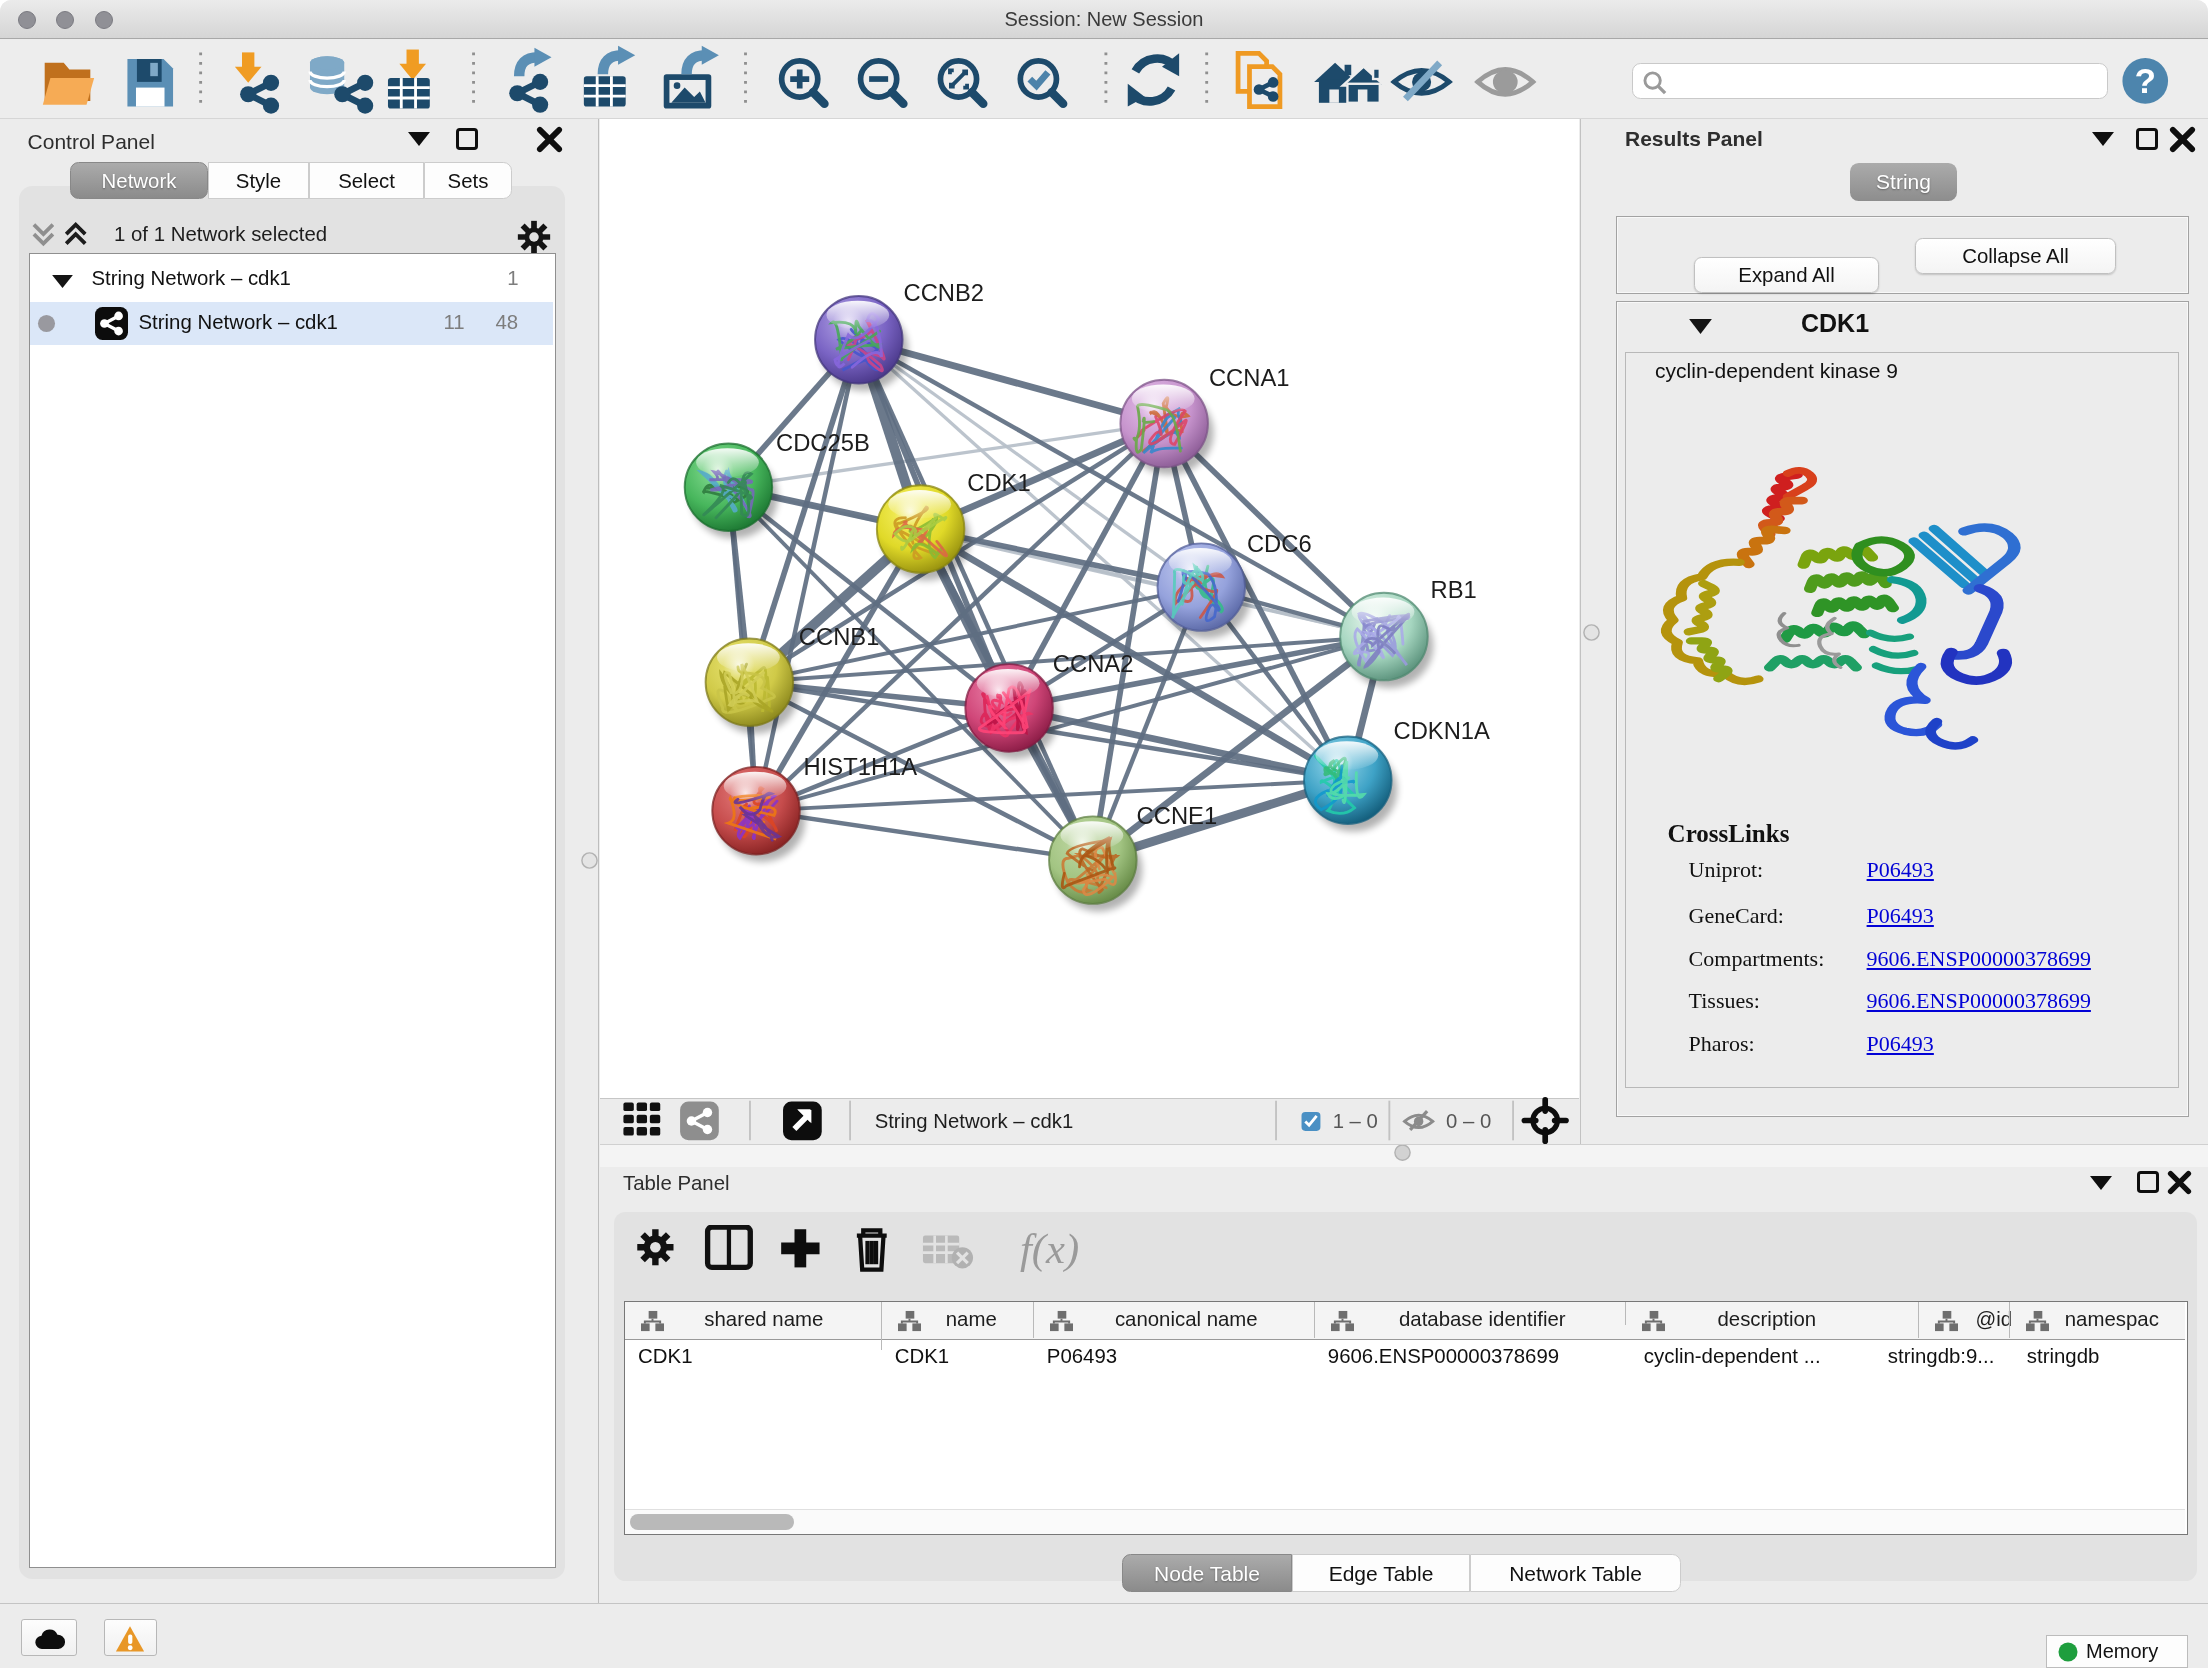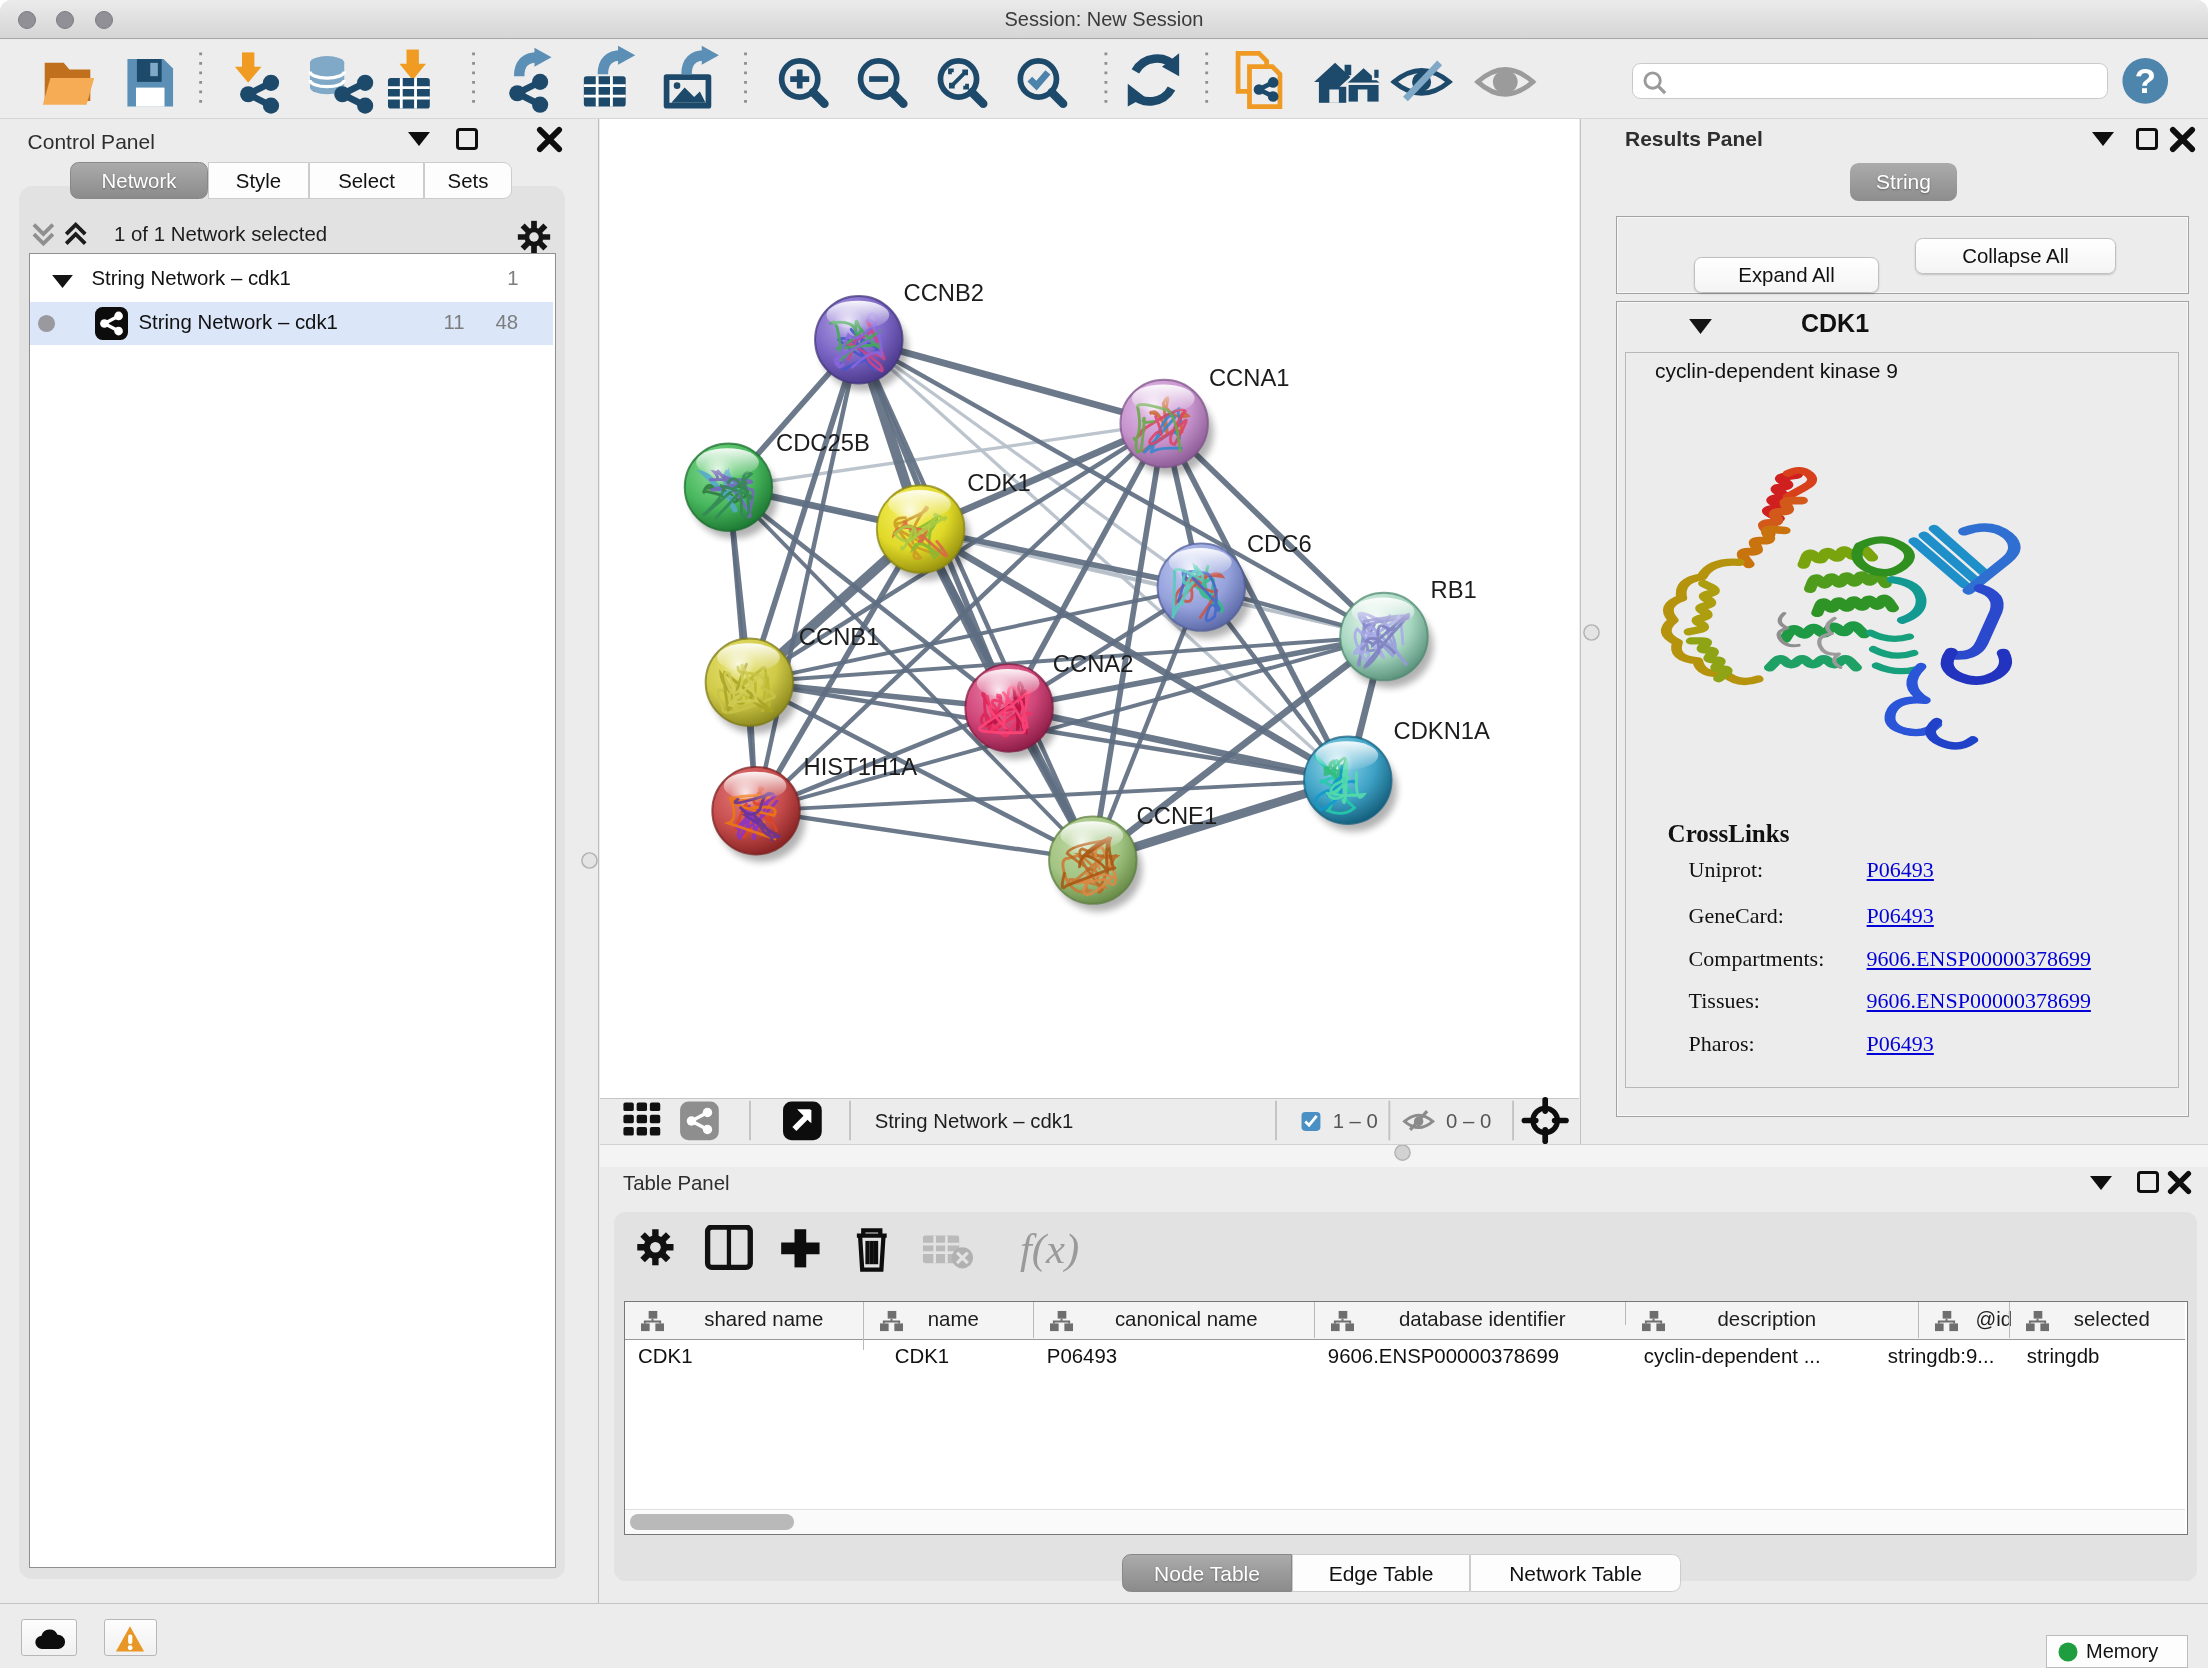--- a/index.html
+++ b/index.html
@@ -705,21 +705,21 @@
               <svg style="position:absolute; left:15px; top:7.6px;" width="25" height="23" viewBox="0 0 26 24">
                 <g fill="#6e6e6e">
                   <rect x="9" y="1" width="9" height="8"></rect>
                   <rect x="1" y="14" width="9" height="8"></rect>
                   <rect x="16" y="14" width="9" height="8"></rect>
                 </g>
                 <path d="M13,9 L13,12 M5,14 L5,12 L21,12 L21,14" stroke="#6e6e6e" stroke-width="2" fill="none"></path>
               </svg>
               <div style="position:absolute; left:25px; right:0; top:5.7px; text-align:center; font-size:20.4px; color:#1d1d1d;">shared name</div>
             </div>
-            <div style="position:absolute; left:238px; top:0; width:155px; height:48px; border-left:1.9px solid #b9b9b9;">
+            <div style="position:absolute; left:256px; top:0; width:155px; height:48px; border-left:1.9px solid #b9b9b9;">
               <svg style="position:absolute; left:15px; top:7.6px;" width="25" height="23" viewBox="0 0 26 24">
                 <g fill="#6e6e6e">
                   <rect x="9" y="1" width="9" height="8"></rect>
                   <rect x="1" y="14" width="9" height="8"></rect>
                   <rect x="16" y="14" width="9" height="8"></rect>
                 </g>
                 <path d="M13,9 L13,12 M5,14 L5,12 L21,12 L21,14" stroke="#6e6e6e" stroke-width="2" fill="none"></path>
               </svg>
               <div style="position:absolute; left:25px; right:0; top:5.7px; text-align:center; font-size:20.4px; color:#1d1d1d;">name</div>
             </div>
@@ -769,21 +769,21 @@
             </div>
             <div style="position:absolute; left:1384px; top:0; width:180px; height:36px; border-left:1.9px solid #b9b9b9;">
               <svg style="position:absolute; left:15px; top:7.6px;" width="25" height="23" viewBox="0 0 26 24">
                 <g fill="#6e6e6e">
                   <rect x="9" y="1" width="9" height="8"></rect>
                   <rect x="1" y="14" width="9" height="8"></rect>
                   <rect x="16" y="14" width="9" height="8"></rect>
                 </g>
                 <path d="M13,9 L13,12 M5,14 L5,12 L21,12 L21,14" stroke="#6e6e6e" stroke-width="2" fill="none"></path>
               </svg>
-              <div style="position:absolute; left:25px; right:0; top:5.7px; text-align:center; font-size:20.4px; color:#1d1d1d;">selected</div>
+              <div style="position:absolute; left:25px; right:0; top:5.7px; text-align:center; font-size:20.4px; color:#1d1d1d;">namespac</div>
             </div>
           </div>
         <div id="trow" style="position:absolute; left:0; top:40px; width:1560px; height:30px; font-size:20.4px; color:#111;">
             <span style="position:absolute; left:13.3px; top:2.9px;">CDK1</span>
             <span style="position:absolute; left:270px; top:2.9px;">CDK1</span>
             <span style="position:absolute; left:422px; top:2.9px;">P06493</span>
             <span style="position:absolute; left:703px; top:2.9px;">9606.ENSP00000378699</span>
             <span style="position:absolute; left:1019px; top:2.9px;">cyclin-dependent ...</span>
             <span style="position:absolute; left:1263px; top:2.9px;">stringdb:9...</span>
             <span style="position:absolute; left:1402px; top:2.9px;">stringdb</span>

